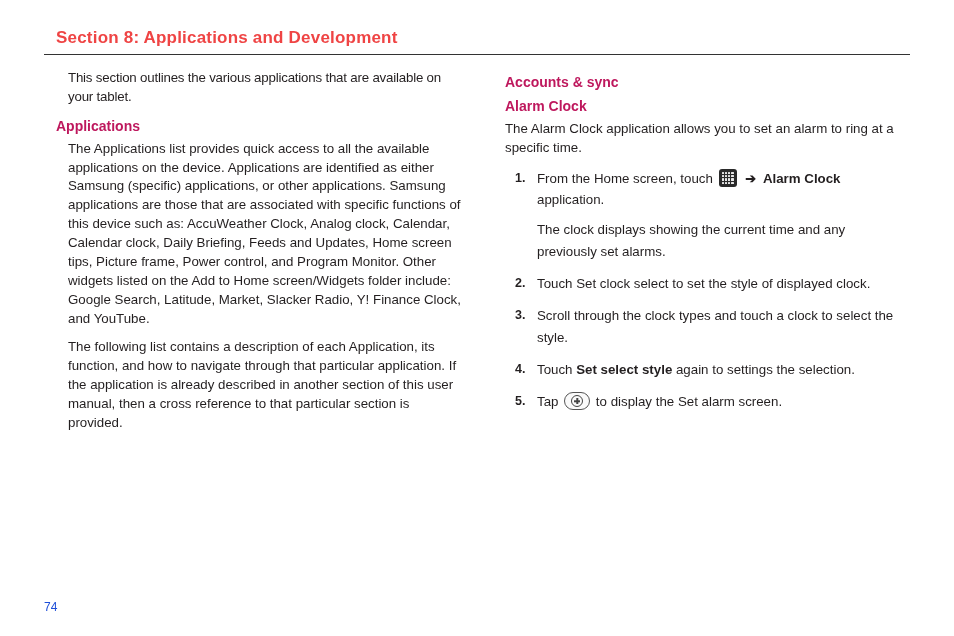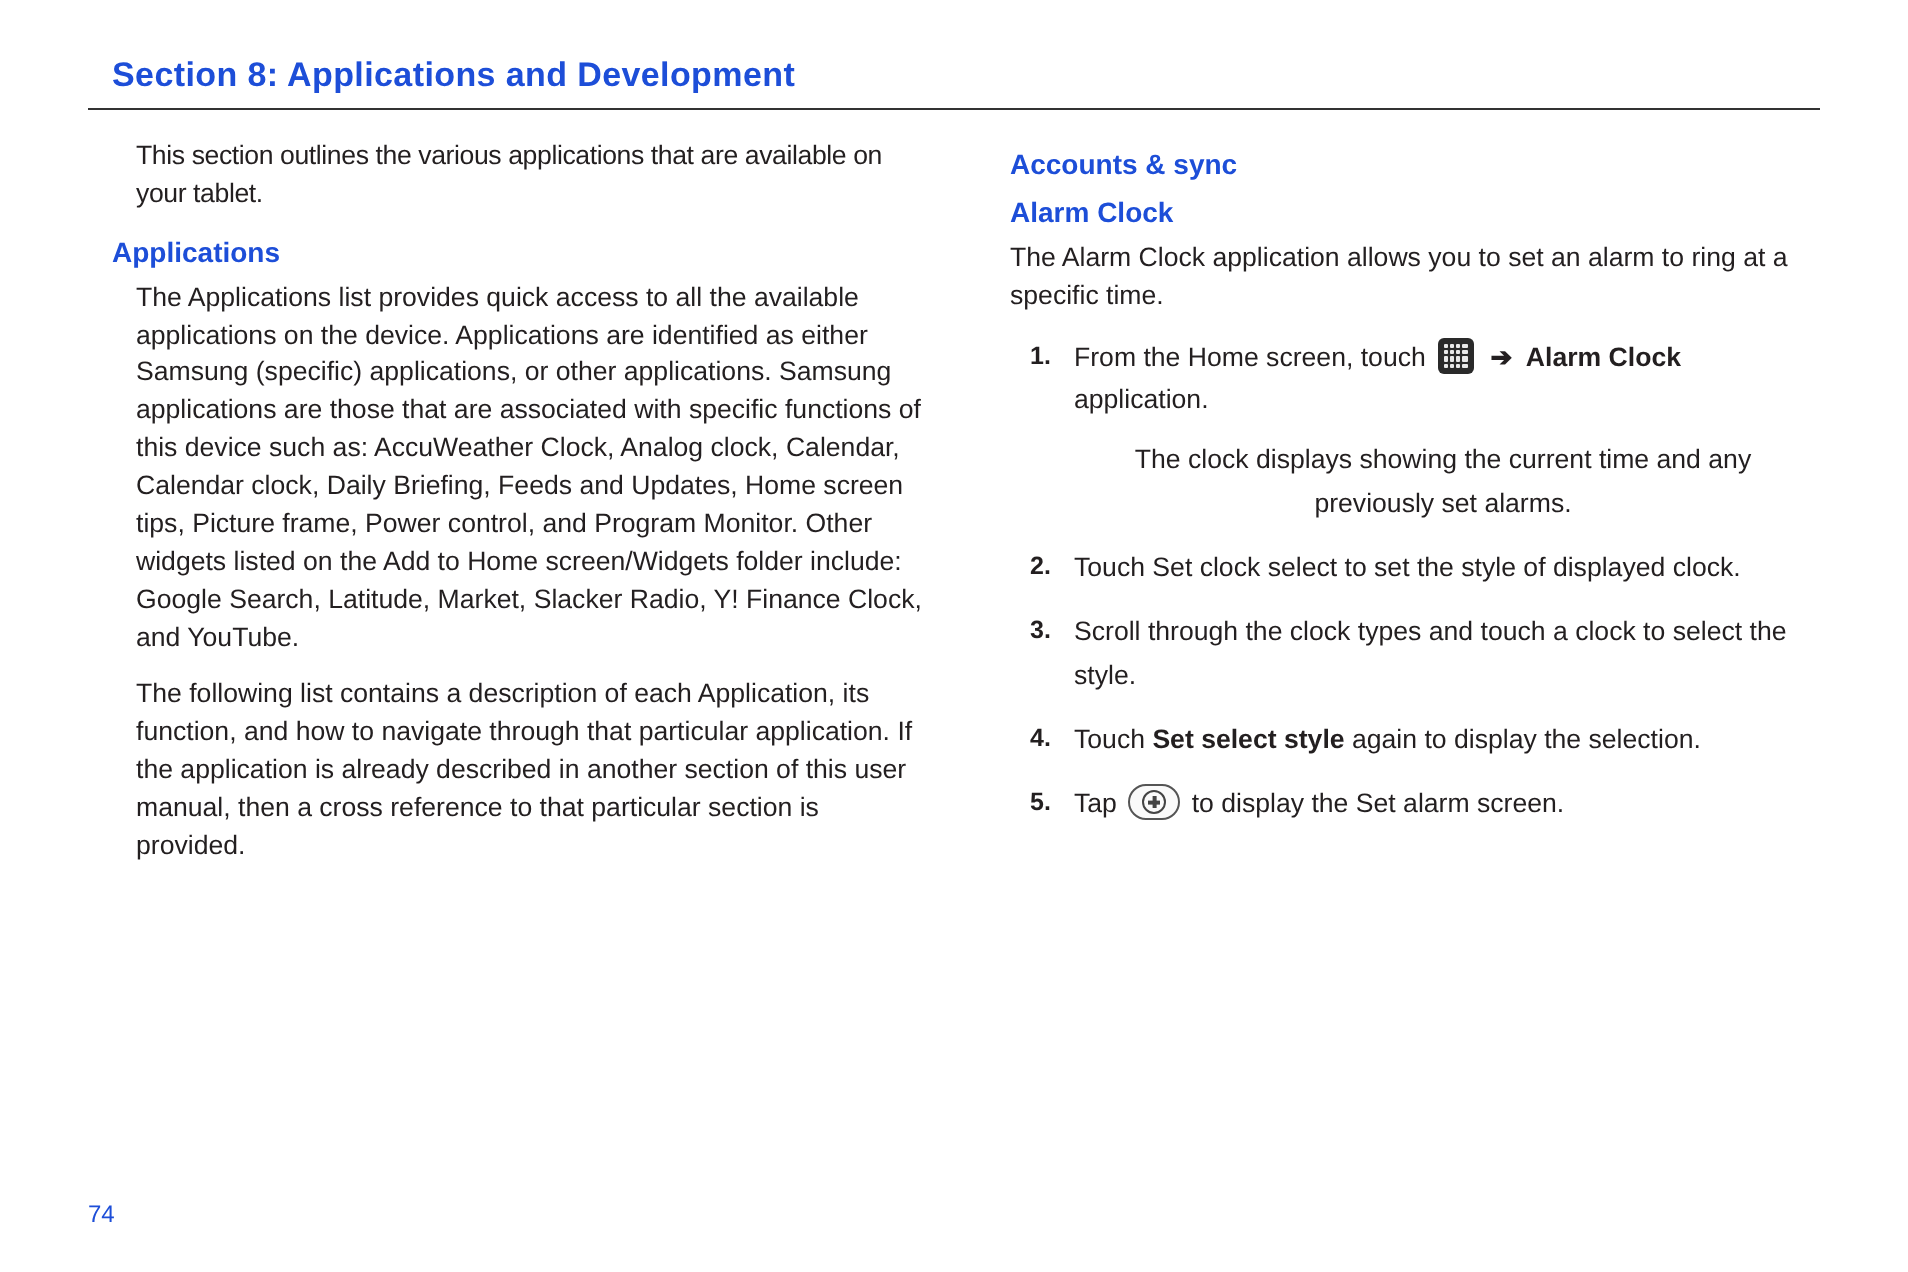--- a/index.html
+++ b/index.html
@@ -8,21 +8,21 @@
       height: 636px;
       background: #fff;
       font-family: Arial, Helvetica, sans-serif;
       color: #231f20;
       position: relative;
       padding: 28px 44px 24px 44px;
     }
     .page-title {
       font-size: 17px;
       font-weight: bold;
-      color: #1d4ed8;
+      color: #ef4444;
       font-family: Arial, Helvetica, sans-serif;
       margin-bottom: 6px;
       margin-left: 12px;
       letter-spacing: 0.2px;
     }
     .title-rule {
       border: none;
       border-top: 1px solid #333;
       margin: 0 0 14px 0;
     }
@@ -39,21 +39,21 @@
     .col-left { padding-left: 24px; }
     .col-right { padding-right: 4px; }
     .intro {
       margin-bottom: 10px;
       font-stretch: condensed;
       letter-spacing: -0.2px;
     }
     .section-heading {
       font-size: 14px;
       font-weight: bold;
-      color: #1d4ed8;
+      color: #be185d;
       margin-top: 4px;
       margin-bottom: 3px;
       margin-left: -12px;
     }
     .para {
       margin-bottom: 10px;
     }
     .para + .para { margin-top: 8px; }
     .crossref-italic { font-style: italic; }
     .num-list {
@@ -142,21 +142,20 @@
     .page-number {
       position: absolute;
       bottom: 22px;
       left: 44px;
       font-size: 12px;
       color: #1d4ed8;
     }
     .sublist-note {
       margin-top: 8px;
       line-height: 1.65;
-      text-align: center;
     }
   </style>
 </head>
 <body>
 
 <h1 class="page-title">Section 8: Applications and Development</h1>
 <hr class="title-rule">
 
 <div class="columns">
 
@@ -206,21 +205,21 @@
       <li>
         <span class="num">2.</span>
         <span>Touch Set clock select to set the style of displayed clock.</span>
       </li>
       <li>
         <span class="num">3.</span>
         <span>Scroll through the clock types and touch a clock to select the style.</span>
       </li>
       <li>
         <span class="num">4.</span>
-        <span>Touch </span><span class="bold">Set select style</span><span> again to display the selection.</span>
+        <span>Touch </span><span class="bold">Set select style</span><span> again to settings the selection.</span>
       </li>
       <li>
         <span class="num">5.</span>
         <span>Tap </span>
         <span class="inline-icon alarm-icon">
           <span class="alarm-plus"></span>
         </span>
         <span> to display the Set alarm screen.</span>
       </li>
     </ol>

